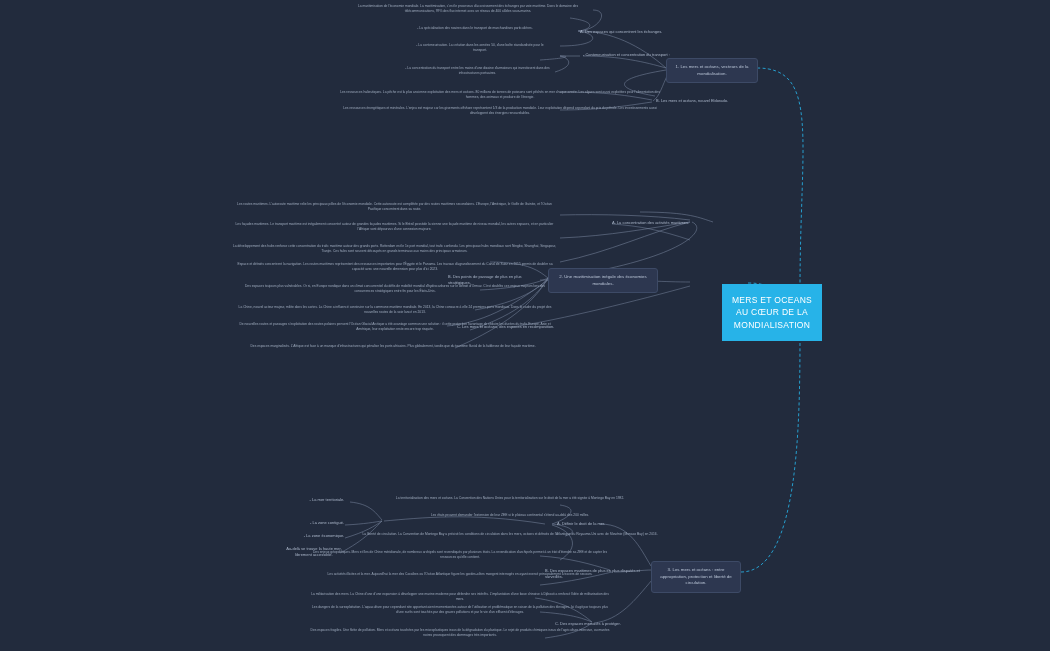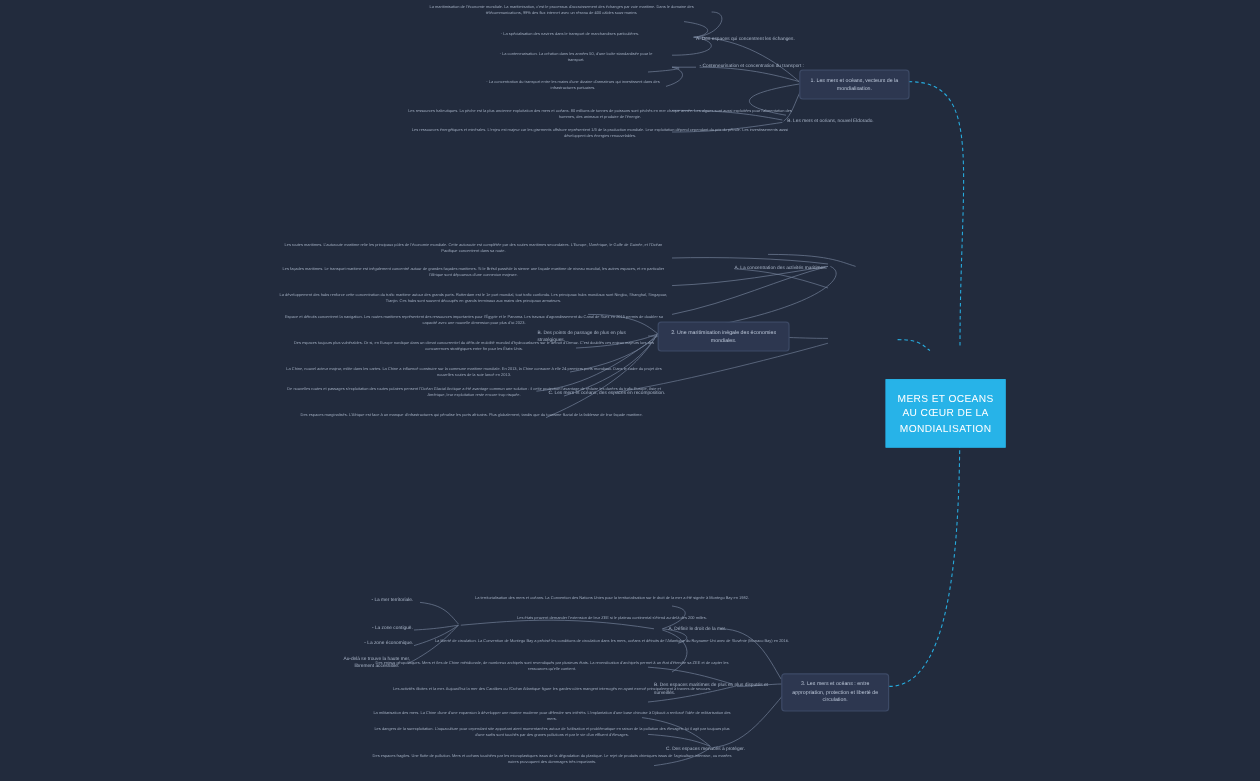--- a/index.html
+++ b/index.html
@@ -121,21 +121,21 @@
       <path d="M594,623 C620,620 635,600 652,580"></path>
     </g>
 
     <g fill="none" stroke="#27b3e8" stroke-width="0.9" stroke-dasharray="3 2.4" opacity="0.95">
       <path d="M757,68 C820,68 800,140 800,288"></path>
       <path d="M748,283 C770,283 770,290 775,292"></path>
       <path d="M741,572 C800,572 800,420 800,325"></path>
     </g>
   </svg>
 
-  <div class="node central" style="left:738px;top:284px;width:100px;margin-top:32px;">MERS ET OCEANS AU CŒUR DE LA MONDIALISATION</div>
+  <div class="node central" style="left:722px;top:284px;width:100px;">MERS ET OCEANS AU CŒUR DE LA MONDIALISATION</div>
 
   <div class="node branch" style="left:666px;top:58px;width:92px;">1. Les mers et océans, vecteurs de la mondialisation.</div>
 
   <div class="node sub" style="left:580px;top:29px;width:92px;">A. Des espaces qui concentrent les échanges.</div>
   <div class="node sub" style="left:583px;top:52px;width:100px;">- Conteneurisation et concentration du transport :</div>
   <div class="node sub" style="left:656px;top:98px;width:96px;">B. Les mers et océans, nouvel Eldorado.</div>
 
   <div class="node leaf" style="left:352px;top:4px;width:232px;">La maritimisation de l'économie mondiale. La maritimisation, c'est le processus d'accroissement des échanges par voie maritime. Dans le domaine des télécommunications, 99% des flux internet avec un réseau de 400 câbles sous-marins.</div>
   <div class="node leaf" style="left:400px;top:26px;width:150px;">- La spécialisation des navires dans le transport de marchandises particulières.</div>
 

